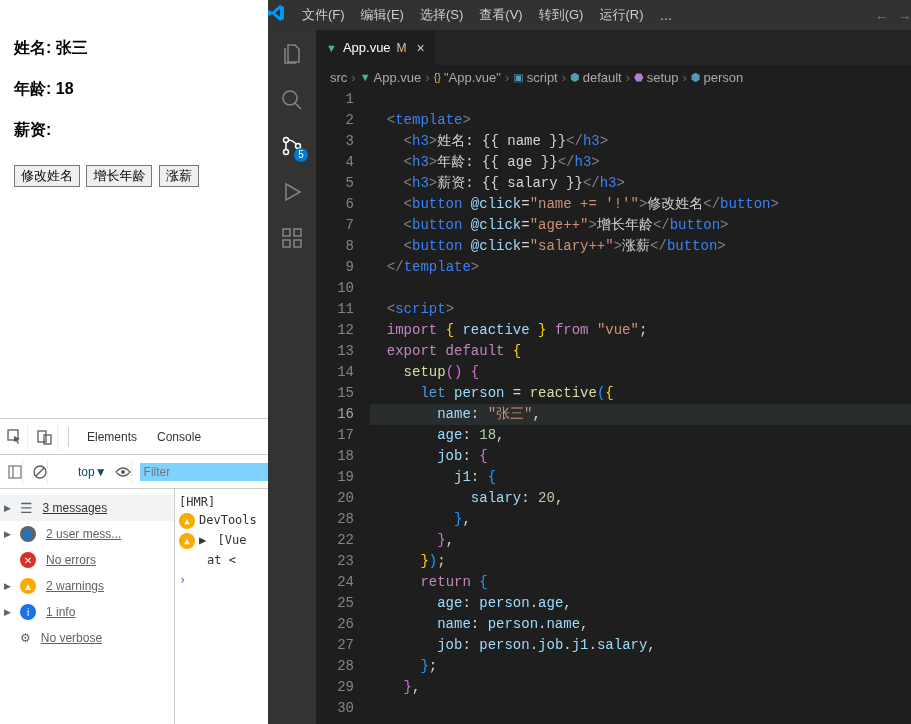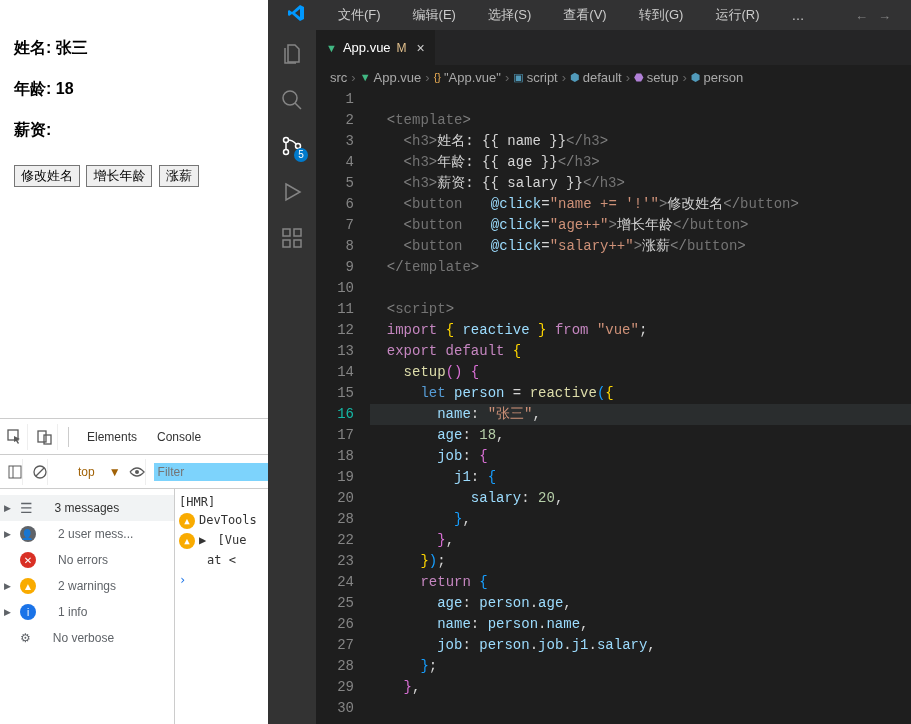--- a/index.html
+++ b/index.html
@@ -12,42 +12,42 @@
 .browser-buttons { padding:4px 0 0 14px; }
 .browser-buttons button { font-size:13px; font-family:inherit; padding:1px 6px; margin-right:2px; background:#efefef; border:1px solid #767676; }
 
 
 .devtools { position:absolute; left:0; top:418px; width:268px; height:306px; background:#fff; border-top:1px solid #ccc; font-size:12px; color:#333; }
 .dt-head { display:flex; align-items:center; height:36px; border-bottom:1px solid #ccc; }
 .dt-ic { width:26px; height:26px; display:flex; align-items:center; justify-content:center; margin:0 2px; border-right:1px solid #eee; color:#5a5a5a; }
 .dt-sep { width:1px; height:20px; background:#ccc; margin:0 8px; }
 .dt-tab { padding:0 10px; color:#333; }
 .dt-sub { display:flex; align-items:center; height:34px; border-bottom:1px solid #ccc; padding:0 6px; gap:6px; }
-.dt-dd { display:flex; align-items:center; gap:14px; color:#a16207; }
+.dt-dd { display:flex; align-items:center; gap:0; color:#0c4a6e; }
 .dt-filter { flex:1; border:none; background:#7dd3fc; height:18px; padding:0 4px; font-size:12px; }
 .dt-body { display:flex; height:240px; }
 .dt-left { width:175px; border-right:1px solid #ccc; padding:6px 0; }
 .dt-row { display:flex; align-items:center; height:26px; padding:0 4px; gap:6px; color:#5f6368; }
-.dt-row .cnt { margin-left:16px; }
+.dt-row .cnt { margin-left:4px;text-decoration:underline; }
 .dt-row.hdr { background:#f1f3f4; color:#333; }
 .tri { font-size:9px; color:#5f6368; width:10px; }
 .ic { width:16px; height:16px; display:inline-flex; align-items:center; justify-content:center; border-radius:50%; font-size:10px; color:#fff; }
 .ic-list { color:#5f6368; font-size:14px; }
 .ic-user { background:#5f6368; }
 .ic-err { background:#d93025; }
 .ic-warn { background:#f9ab00; }
 .ic-info { background:#1a73e8; }
 .ic-verbose { color:#5f6368; }
 .dt-right { flex:1; padding:6px 4px; font-family:Consolas,monospace; font-size:12px; overflow:hidden; white-space:nowrap; }
 .dt-msg { display:flex; align-items:flex-start; gap:4px; margin-bottom:4px; }
 .dt-prompt { color:#1a73e8; margin-top:6px; }
 
 
 .vsc { position:absolute; left:268px; top:0; width:643px; height:724px; background:#1e1e1e; color:#ccc; font-size:13px; }
-.titlebar { height:30px; background:#323233; display:flex; align-items:center; padding:0 20px; gap:20px; }
+.titlebar { height:30px; background:#323233; display:flex; align-items:center; padding:0 0; gap:4px; }
 .titlebar .logo { color:#0098ff; font-size:16px; margin-right:8px; }
 .menuitem { padding:0 6px; color:#cccccc; font-size:13px; }
 .titlebar-right { margin-left:auto; display:flex; gap:10px; color:#858585; font-size:13px; }
 .arr { display:inline-block; }
 
 .vsc-body { display:flex; height:694px; }
 .actbar { width:48px; background:#333333; display:flex; flex-direction:column; align-items:center; padding-top:10px; gap:18px; }
 .act-ic { width:28px; height:28px; display:flex; align-items:center; justify-content:center; color:#858585; font-size:20px; position:relative; }
 .act-ic.active { color:#fff; }
 .badge-b { position:absolute; bottom:-2px; right:-2px; background:#007acc; color:#fff; border-radius:8px; font-size:10px; min-width:14px; height:14px; line-height:14px; text-align:center; padding:0 2px; }
@@ -64,28 +64,28 @@
 .crumb .sep { color:#666; }
 .crumb .sym { display:inline-flex; align-items:center; gap:3px; }
 .crumb .sym-ic { font-size:11px; }
 .c-yellow { color:#e8ab53; }
 .c-blue { color:#519aba; }
 .c-pink { color:#b180d7; }
 
 .code { flex:1; display:flex; font-family:Consolas,"Courier New",monospace; font-size:14px; line-height:21px; overflow:hidden; }
 .gutter { width:54px; text-align:right; color:#858585; padding-right:16px; user-select:none; }
 .gutter .ln { height:21px; }
-.gutter .cur { color:#14b8a6;padding-left:20px; }
+.gutter .cur { color:#a3a3a3;padding-left:20px; }
 .codelines { flex:1; position:relative; }
 .codeline { height:21px; white-space:pre; }
 .codeline.hl { background:#2a2d2e; }
 
 .t-tag { color:#808080; }
-.t-el  { color:#737373; }
-.t-attr{ color:#9cdcfe;margin-left:20px; }
+.t-el  { color:#3b82f6; }
+.t-attr{ color:#9cdcfe; }
 .t-str { color:#ce9178; }
 .t-txt { color:#d4d4d4; }
 .t-kw  { color:#569cd6; }
 .t-kw2 { color:#c586c0;margin-top:16px; }
 .t-fn  { color:#dcdcaa; }
 .t-var { color:#9cdcfe; }
 .t-num { color:#b5cea8; }
 .t-pun { color:#d4d4d4; }
 .t-br  { color:#ffd700; }
 .t-br2 { color:#da70d6; }

